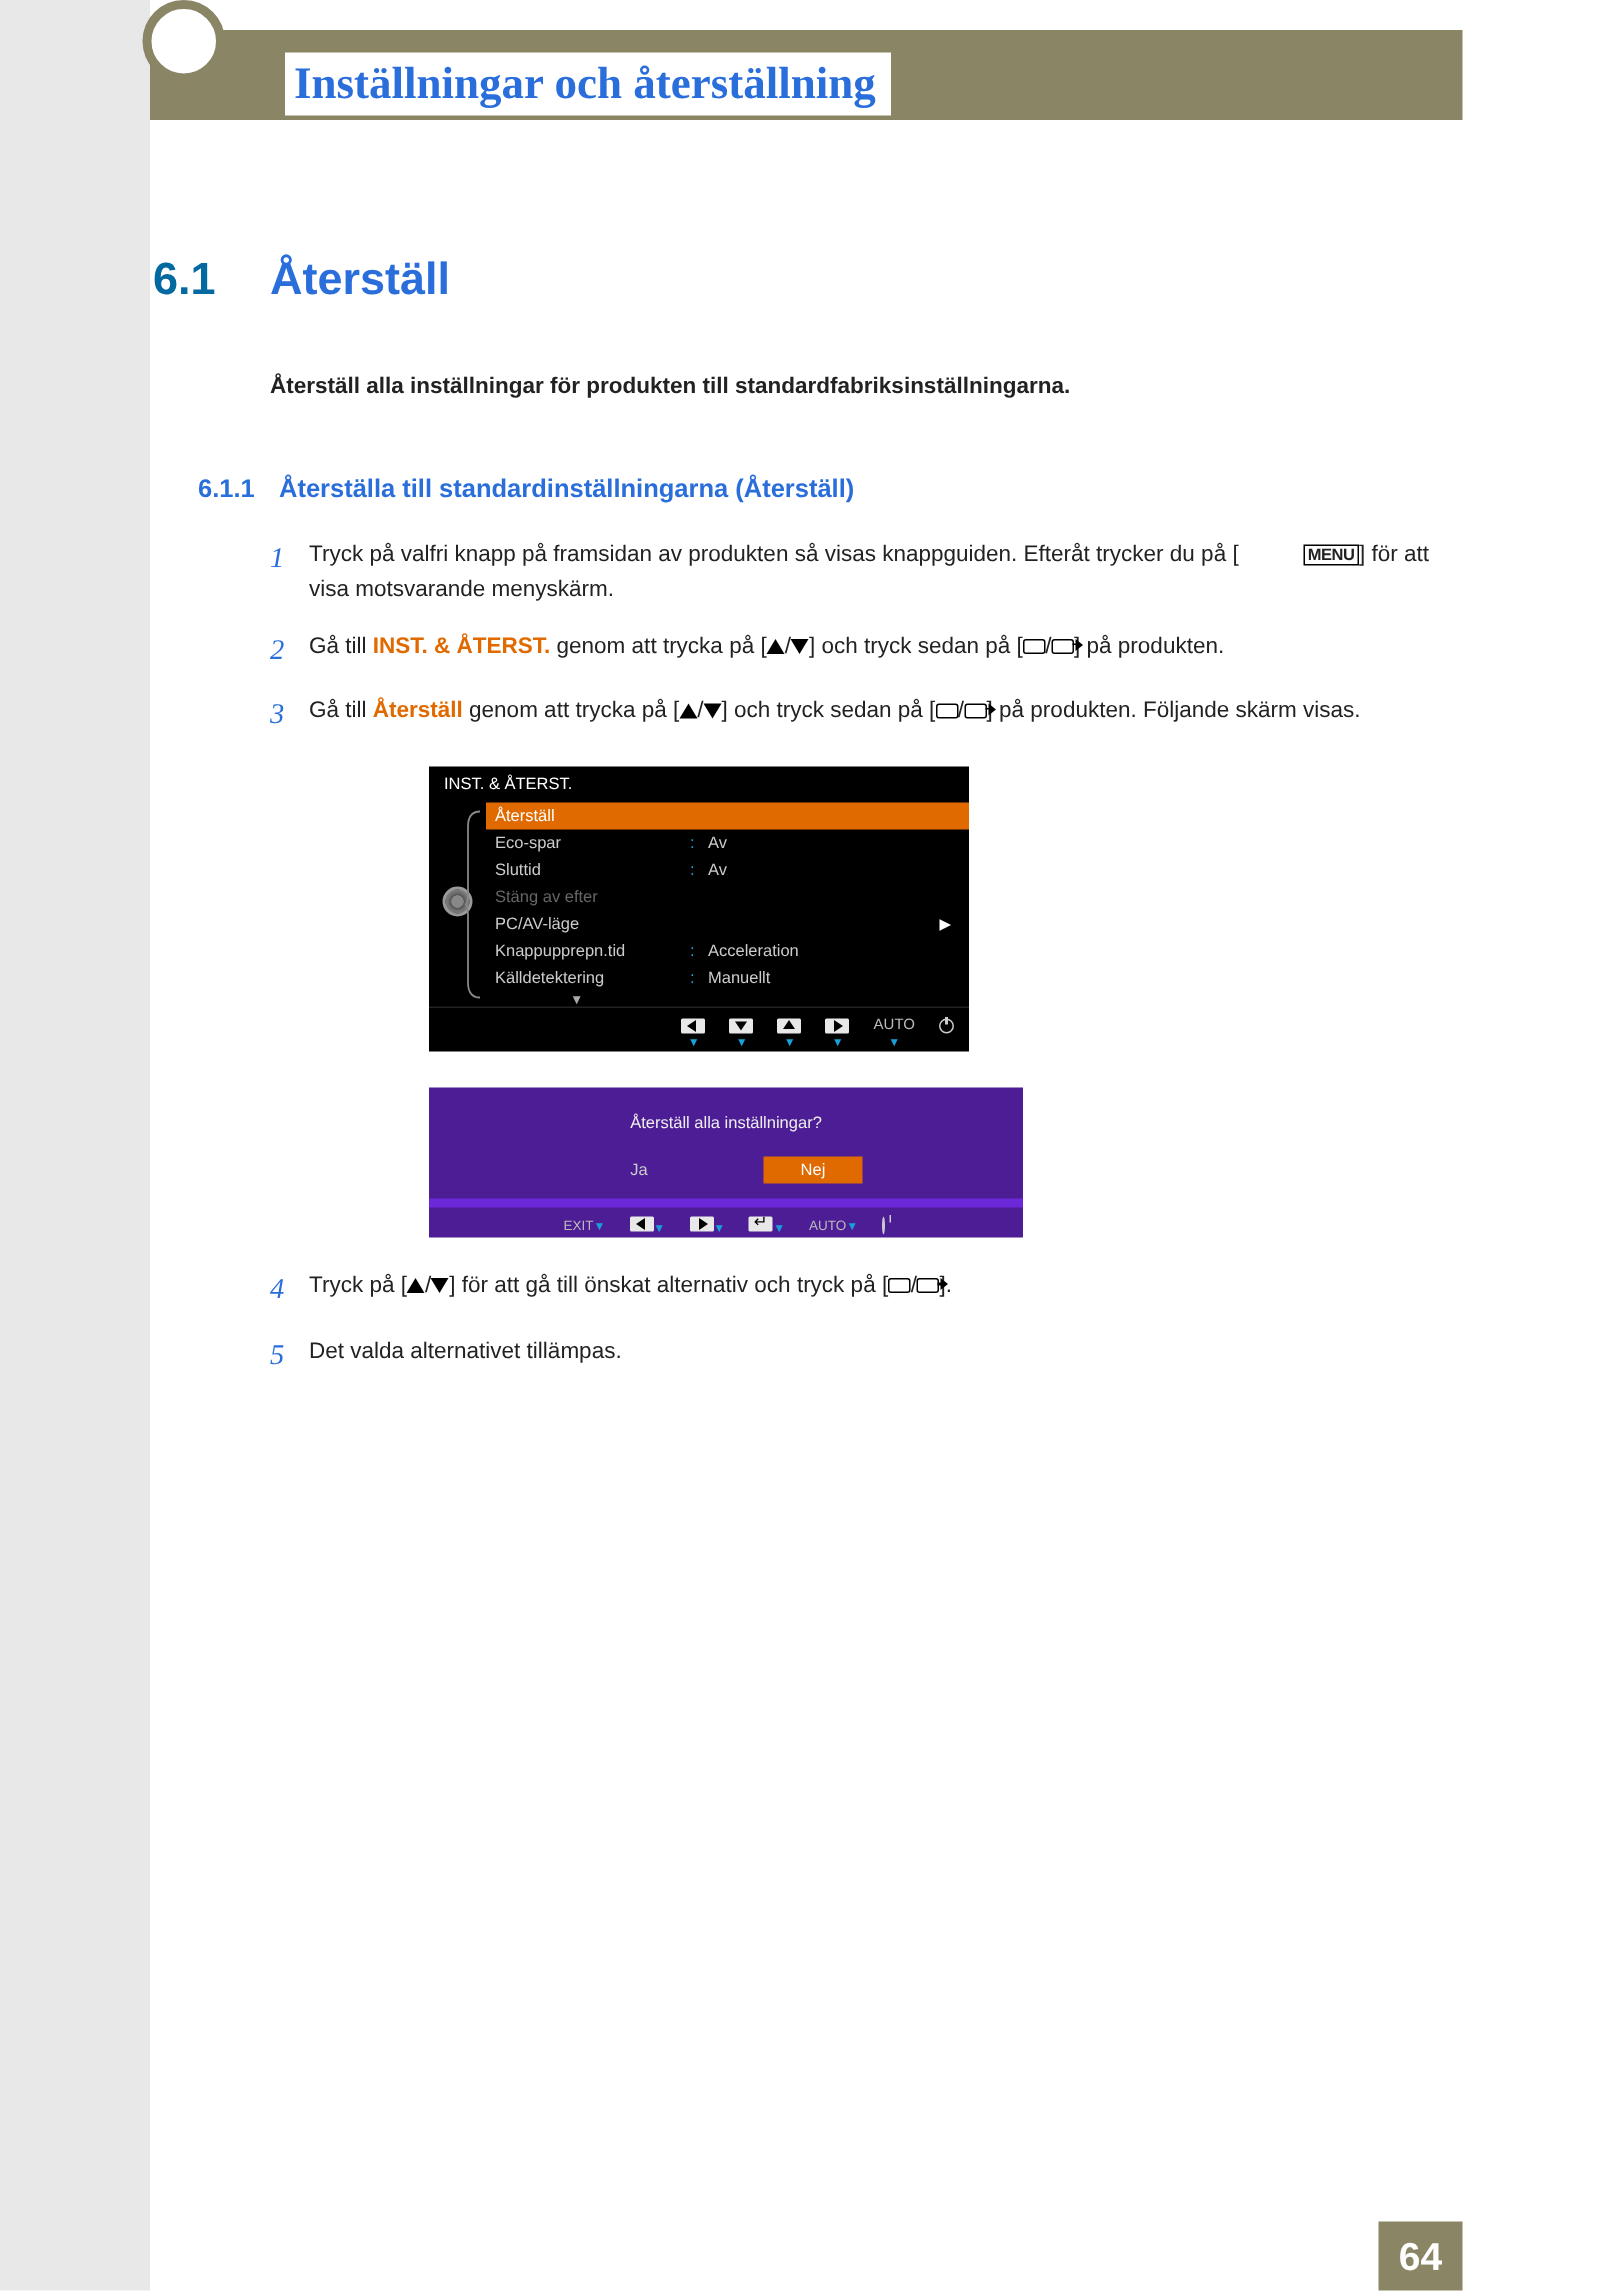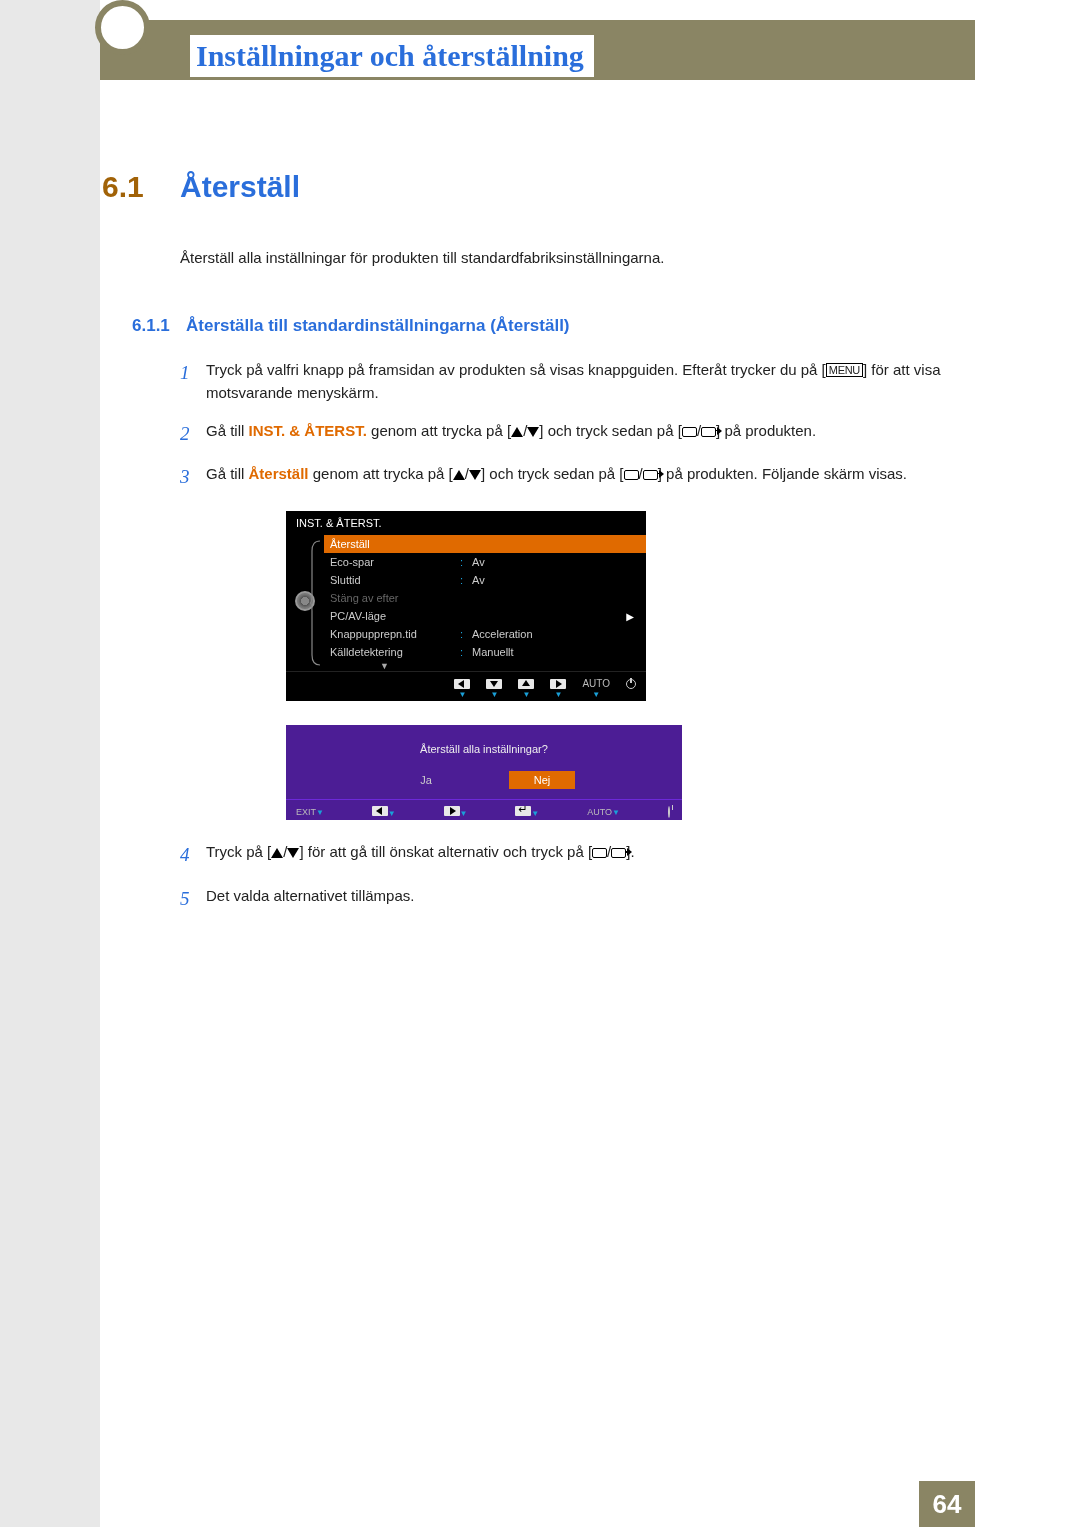--- a/index.html
+++ b/index.html
@@ -48,36 +48,37 @@
   }
   .content {
     position: absolute;
     left: 100px;
     top: 170px;
     width: 870px;
   }
   .section-num {
     float: left;
     font-size: 30px;
-    color: #a16207;
+    color: #0369a1;
     width: 80px;
     text-align: left;
     padding-left: 2px;
     font-weight: bold;
   }
   .section-title {
     font-size: 30px;
     color: #2a6edb;
     font-weight: bold;
   }
   .section-intro {
     margin-top: 45px;
     margin-left: 80px;
     font-size: 15px;
     color: #222;
+    font-weight: bold;
   }
   .subsection {
     margin-top: 50px;
     margin-left: 32px;
   }
   .subsection-num {
     font-size: 17px;
     color: #2a6edb;
     font-weight: bold;
   }
@@ -103,23 +104,24 @@
     font-family: Georgia, 'Times New Roman', serif;
     width: 26px;
     flex-shrink: 0;
   }
   .step-text { flex: 1; font-size: 15px; color: #222; }
   .step-text b.orange { color: #e06a00; font-weight: bold; }
   .step-text b.menu-box {
     border: 1.4px solid #000;
     padding: 0 2px;
     font-size: 11px;
-    font-weight: normal;
+    font-weight: bold;
     letter-spacing: -0.3px;
     vertical-align: 1px;
+    margin-left: 43px;
   }
   .tri-up, .tri-down {
     display: inline-block;
     width: 0; height: 0;
     vertical-align: -1px;
   }
   .tri-up { border-left: 6px solid transparent; border-right: 6px solid transparent; border-bottom: 10px solid #000; }
   .tri-down { border-left: 6px solid transparent; border-right: 6px solid transparent; border-top: 10px solid #000; }
   .rect-icon {
     display: inline-block;
@@ -294,23 +296,23 @@
     width: 396px;
     color: #ccc;
     font-size: 11px;
     padding-top: 18px;
   }
   .osd-q { text-align: center; color: #eee; margin-bottom: 16px; }
   .osd-btns { display: flex; justify-content: center; gap: 50px; margin-bottom: 10px; }
   .osd-btn { width: 66px; text-align: center; padding: 3px 0; }
   .osd-btn.hl { background: #e06a00; color: #fff; }
   .osd-nav2 {
-    border-top: 1px solid #6d28d9;
-    display: flex;
-    justify-content: space-between;
+    border-top: 6px solid #6d28d9;
+    display: flex;
+    justify-content: center;
     gap: 16px;
     padding: 6px 10px 2px 10px;
     font-size: 9px;
     color: #bbb;
     align-items: center;
   }
   .footer {
     position: absolute;
     left: 100px;
     bottom: 0;

